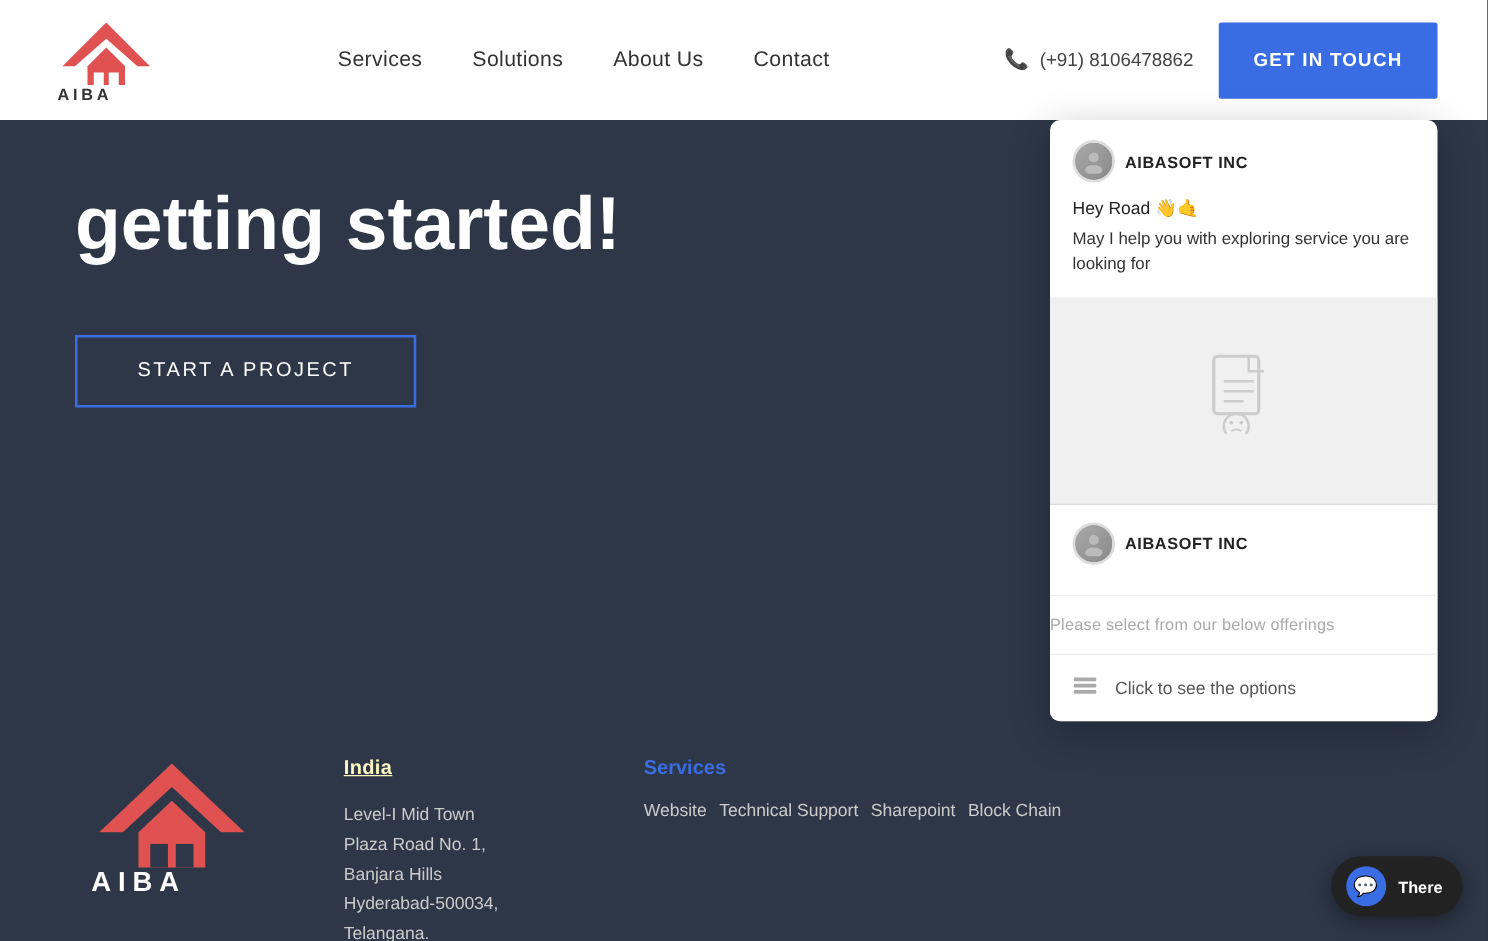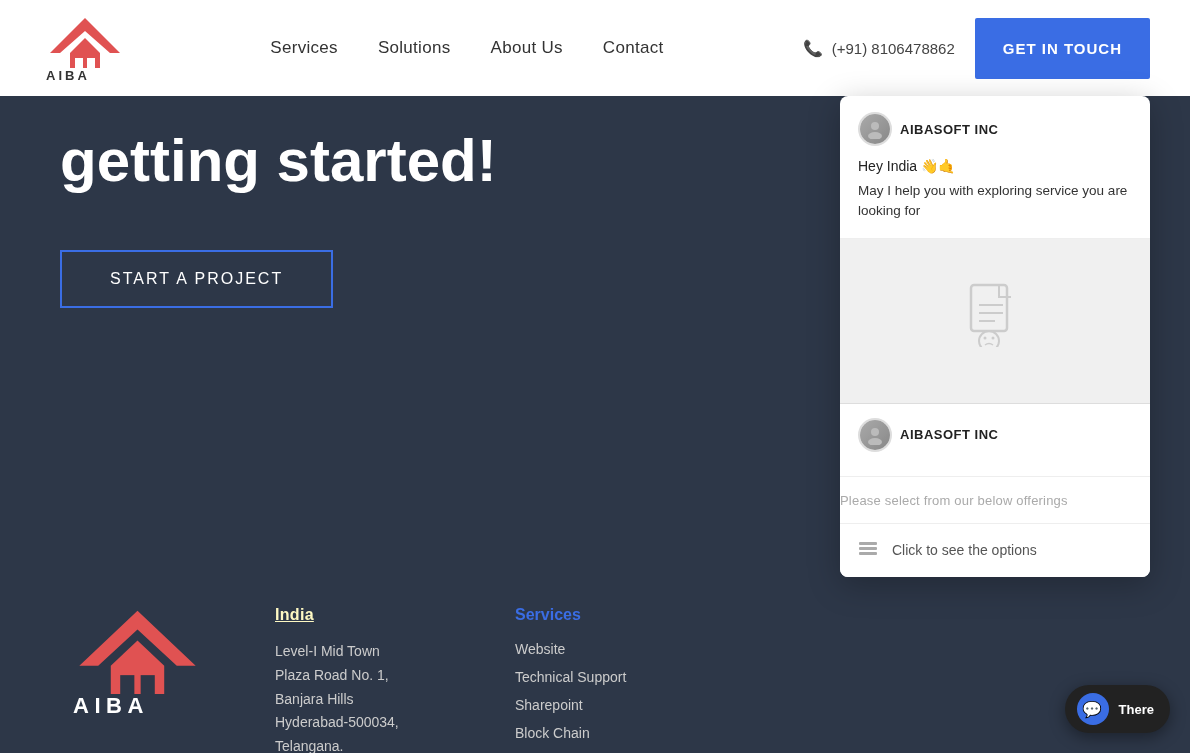--- a/index.html
+++ b/index.html
@@ -106,21 +106,21 @@
     }
     .footer-services-col h3 {
       color: #3a6de4;
       font-size: 16px;
       font-weight: 700;
       margin-bottom: 16px;
     }
     .footer-services-col ul {
       list-style: none;
       display: flex;
-      flex-direction: column;
+      flex-direction: row;
       gap: 10px;
     }
     .footer-services-col ul li a {
       color: #ccc;
       text-decoration: none;
       font-size: 14px;
     }
 
     
     .chat-widget {
@@ -256,21 +256,21 @@
     
     .page-body {
       display: flex;
       flex-direction: column;
     }
     .content-and-chat {
       position: relative;
       background: #2d3748;
     }
     .left-content {
-      padding: 30px 60px 40px 60px;
+      padding: 48px 60px 40px 60px;
       max-width: 860px;
     }
   </style>
 </head>
 <body>
 
 <div class="page-body">
 
   <nav class="navbar">
     <div class="navbar-logo">
@@ -322,21 +322,21 @@
             <div class="chat-avatar-inner">
               <svg width="20" height="20" viewBox="0 0 20 20">
                 <circle cx="10" cy="7" r="4" fill="#bbb"></circle>
                 <ellipse cx="10" cy="17" rx="7" ry="4" fill="#bbb"></ellipse>
               </svg>
             </div>
           </div>
           <span class="chat-sender-name">AIBASOFT INC</span>
         </div>
         <div class="chat-bubble">
-          <p class="greeting">Hey India 👋🤙</p>
+          <p class="greeting">Hey Road 👋🤙</p>
           <p>May I help you with exploring service you are looking for</p>
         </div>
       </div>
 
       <div class="chat-image-block">
         <span class="doc-icon">
           <svg width="56" height="64" viewBox="0 0 56 64">
             <rect x="4" y="2" width="36" height="46" rx="3" fill="none" stroke="#ccc" stroke-width="2.5"></rect>
             <polyline points="32,2 32,14 44,14" fill="none" stroke="#ccc" stroke-width="2"></polyline>
             <line x1="12" y1="22" x2="36" y2="22" stroke="#ccc" stroke-width="2"></line>

